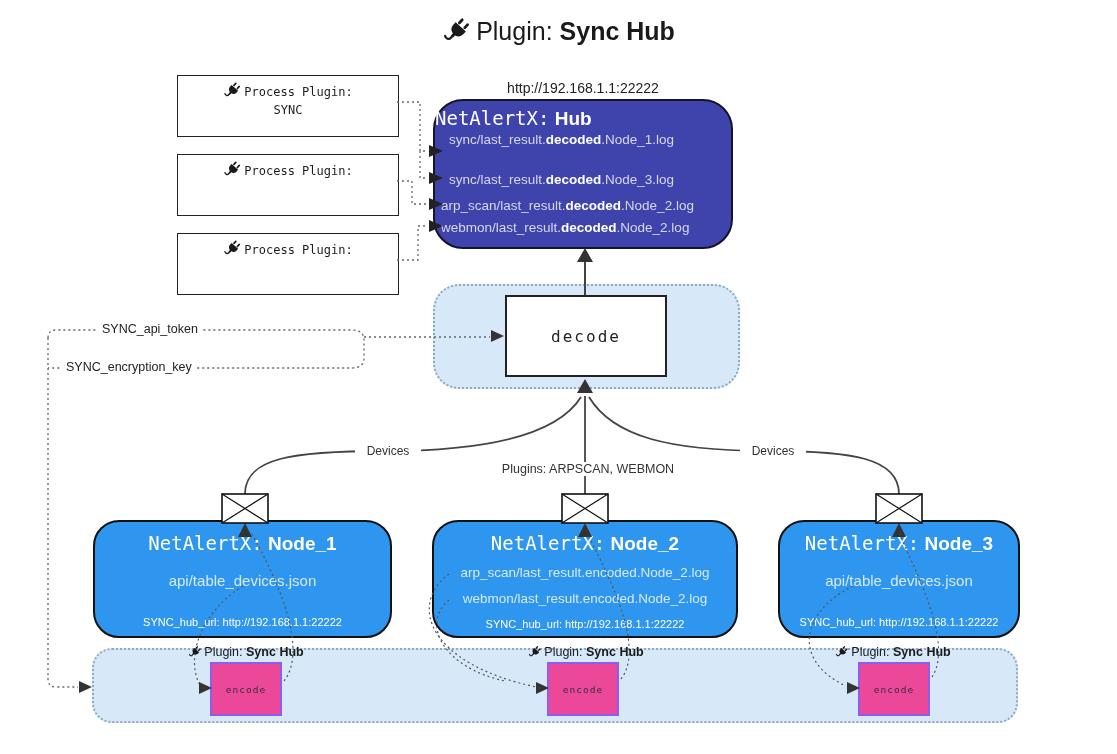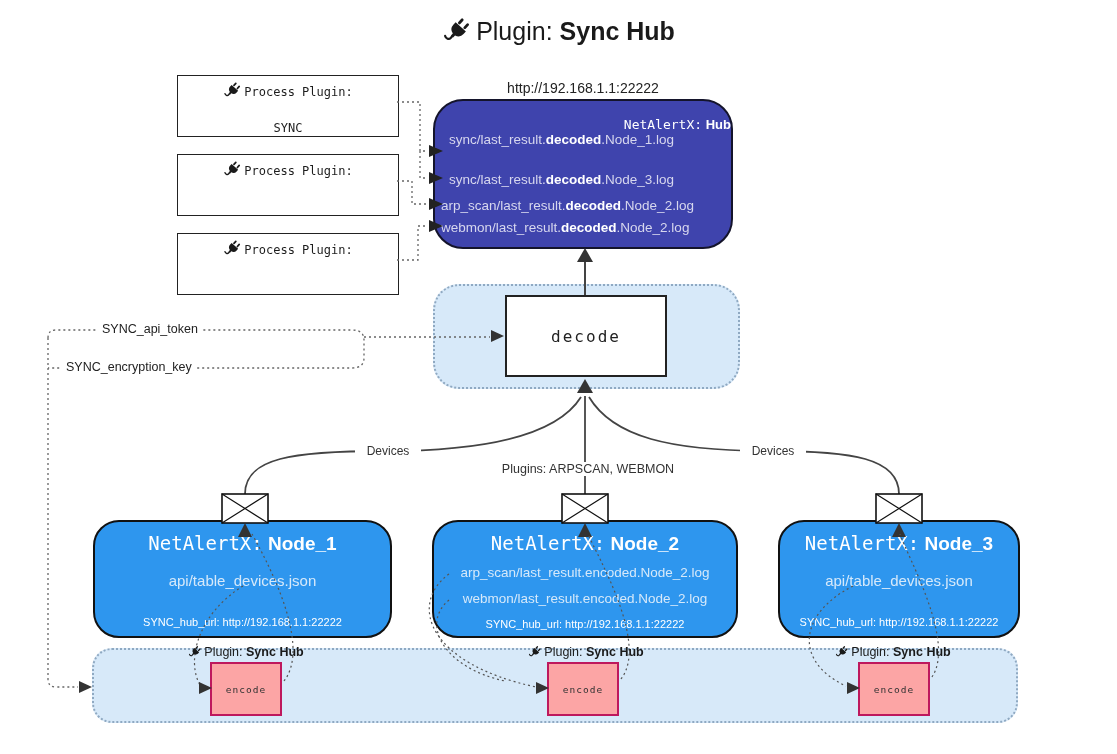--- a/index.html
+++ b/index.html
@@ -15,27 +15,27 @@
 
   
   .title{left:0;right:0;top:16px;text-align:center;font-size:25px;color:#1a1a1a;}
   .title .plug{vertical-align:-6px;margin-right:4px;}
   .title .bold{font-weight:700;}
 
   
   .pbox{left:177px;width:220px;height:55px;background:#fff;border:1.6px solid #222;
         text-align:center;font-size:12px;color:#1d1d1d;padding-top:5px;}
   .pbox .plug{vertical-align:-4px;margin-right:2px;}
-  .pbox .l2{margin-top:21px;}
+  .pbox .l2{margin-top:3px;}
 
   
   .huburl{left:433px;width:300px;top:80px;text-align:center;font-size:14px;color:#222;}
   .hub{left:433px;top:99px;width:300px;height:150px;border-radius:30px;background:#3f44ad;
        border:2px solid #14142b;box-sizing:border-box;color:#d7d7ee;}
-  .hub .htitle{position:absolute;left:0;right:0;top:16px;text-align:right;font-size:13px;color:#fff;}
+  .hub .htitle{position:absolute;left:0;right:0;top:6px;text-align:left;font-size:19px;color:#fff;}
   .hub .htitle .nm{font-weight:700;font-family:"Liberation Sans",sans-serif;}
   .hubline{position:absolute;left:14px;font-size:13.5px;white-space:nowrap;}
   .hubline b{color:#fff;}
 
   
   .dpanel{left:433px;top:284px;width:307px;height:105px;border-radius:26px;background:#d7e9f9;
           border:2px dotted #8fa9c2;box-sizing:border-box;}
   .dbox{left:505px;top:295px;width:162px;height:82px;background:#fff;border:2px solid #222;
         box-sizing:border-box;display:flex;align-items:center;justify-content:center;
         font-size:16px;letter-spacing:2px;color:#222;}
@@ -50,21 +50,21 @@
   .node .ntitle .nm{font-weight:700;font-family:"Liberation Sans",sans-serif;}
   .node .nfile{position:absolute;left:0;right:0;text-align:center;color:#d6e9fa;white-space:nowrap;}
   .node .nurl{position:absolute;left:0;right:0;bottom:8px;text-align:center;font-size:11px;color:#fff;white-space:nowrap;}
 
   
   .strip{left:92px;top:648px;width:926px;height:75px;border-radius:20px;background:#d7e9f9;
          border:2px dotted #8fa9c2;box-sizing:border-box;}
   .slabel{font-size:12.5px;color:#1a1a1a;text-align:center;white-space:nowrap;}
   .slabel .plug{vertical-align:-3px;margin-right:2px;}
   .slabel .bold{font-weight:700;}
-  .ebox{background:#fca5a5;border:2px solid #be185d;box-sizing:border-box;width:72px;height:54px;
+  .ebox{background:#ec4899;border:2px solid #8b5cf6;box-sizing:border-box;width:72px;height:54px;
         display:flex;align-items:center;justify-content:center;font-size:9.5px;letter-spacing:1px;color:#333;}
 </style>
 </head>
 <body>
 
 <div class="stage">
 
   <svg width="0" height="0" style="position:absolute" aria-hidden="true">
     <defs>
       <symbol id="plug-sym" viewBox="0 0 24 24">

